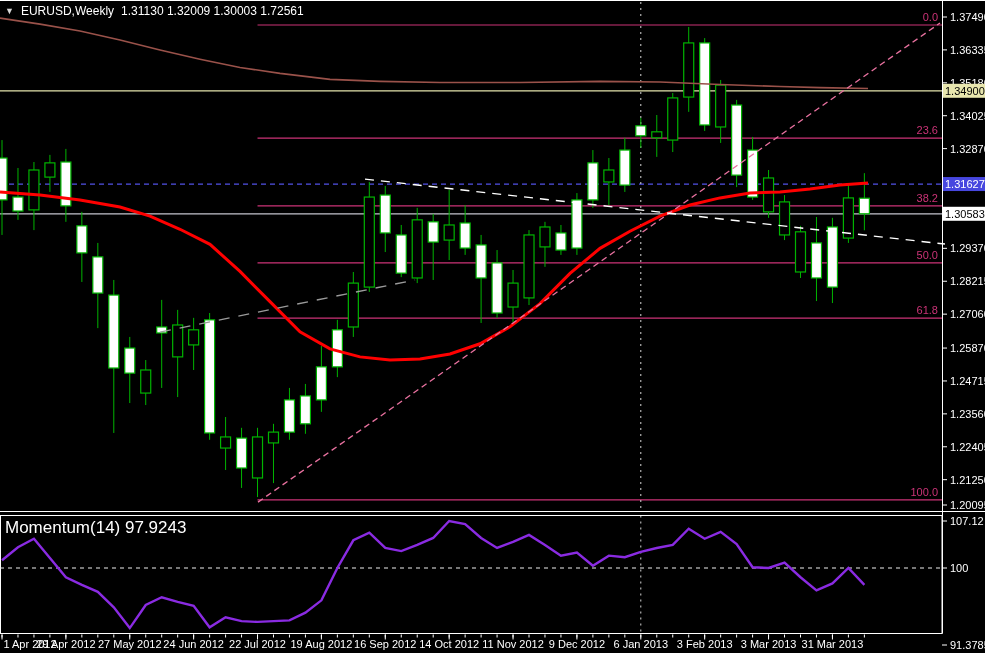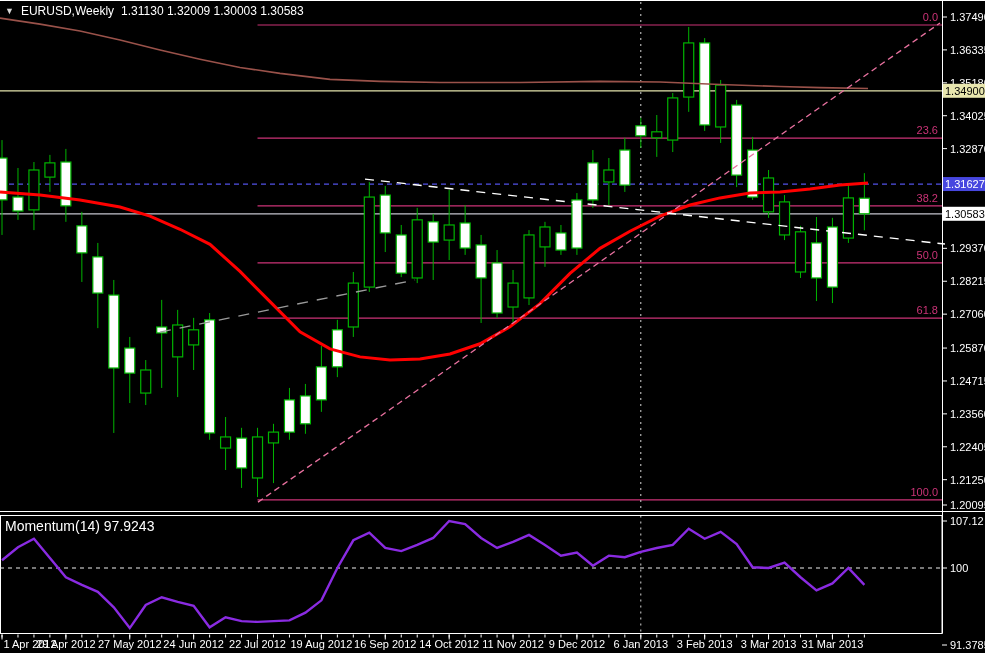--- a/index.html
+++ b/index.html
@@ -2,21 +2,21 @@
 <html><head>
 <meta charset="utf-8">
 <style>
   html,body{margin:0;padding:0;background:#000;}
   #window{position:relative;width:985px;height:653px;background:#000;overflow:hidden;
           font-family:"Liberation Sans",sans-serif;}
   #chart-svg{position:absolute;left:0;top:0;}
   .overlay{position:absolute;color:#fff;font-size:12px;white-space:pre;}
   #quote-line{left:5px;top:4px;display:flex;align-items:center;gap:7px;}
   #quote-line .marker{color:#d8d8d8;font-size:9px;line-height:1;}
-  #momentum-label{left:5px;top:518px;font-size:14px;}
+  #momentum-label{left:5px;top:518px;font-size:17px;}
   text{font-family:"Liberation Sans",sans-serif;}
 </style>
 </head>
 <body>
 
 <div id="window">
   <svg id="chart-svg" width="985" height="653">
       <rect x="0" y="0" width="985" height="653" fill="#000"></rect>
       <line x1="0" y1="0.5" x2="985" y2="0.5" stroke="#ffffff" stroke-width="1"></line>
       <line x1="0" y1="90.78917378917389" x2="942" y2="90.78917378917389" stroke="#e4e4ac" stroke-width="1.2"></line>
@@ -395,17 +395,17 @@
       <text x="704.6800000000001" y="648" fill="#fff" font-size="11" text-anchor="middle">3 Feb 2013</text>
       <line x1="768.5600000000001" y1="634.5" x2="768.5600000000001" y2="639.5" stroke="#ffffff" stroke-width="1"></line>
       <text x="768.5600000000001" y="648" fill="#fff" font-size="11" text-anchor="middle">3 Mar 2013</text>
       <line x1="832.44" y1="634.5" x2="832.44" y2="639.5" stroke="#ffffff" stroke-width="1"></line>
       <text x="832.44" y="648" fill="#fff" font-size="11" text-anchor="middle">31 Mar 2013</text>
     </svg>
 
   <div id="quote-line" class="overlay">
     <span class="marker">▼</span>
     <span>EURUSD,Weekly</span>
-    <span>1.31130 1.32009 1.30003 1.30583</span>
+    <span>1.31130 1.32009 1.30003 1.72561</span>
   </div>
 
   <div id="momentum-label" class="overlay">Momentum(14) 97.9243</div>
 </div>
 
 </body></html>

